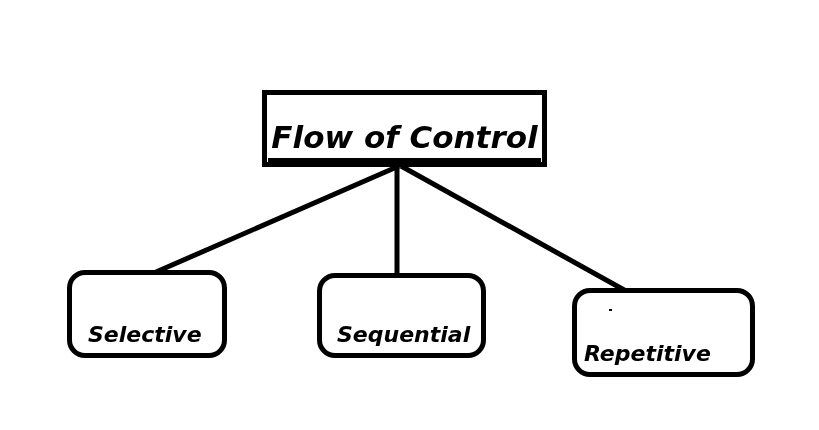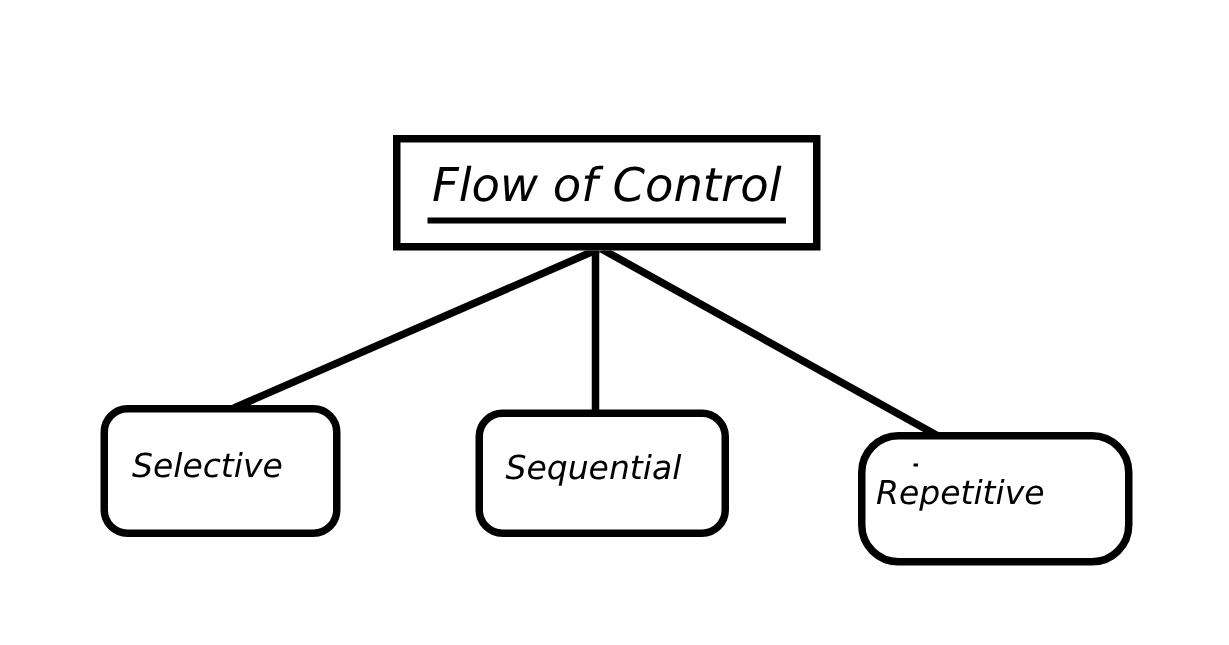--- a/index.html
+++ b/index.html
@@ -22,22 +22,22 @@
     width: 819px;
     height: 430px;
   }
   .node {
     position: absolute;
     box-sizing: border-box;
     border: 5px solid var(--stroke, #000000);
     background: #ffffff;
     color: var(--text, #000000);
     display: flex;
-    align-items: center;
-    font-weight: normal;
+    align-items: flex-end;
+    font-weight: bold;
     font-style: italic;
     white-space: nowrap;
   }
   .node-root {
     left: 262px;
     top: 90px;
     width: 285px;
     height: 77px;
     justify-content: center;
     font-size: 31px;
@@ -66,21 +66,20 @@
     width: 169px;
     height: 85px;
     padding-left: 15px;
   }
   .node-repetitive {
     left: 572px;
     top: 288px;
     width: 183px;
     height: 89px;
     padding-left: 7px;
-    border-radius: 27px;
   }
   .speck {
     position: absolute;
     left: 609px;
     top: 309px;
     width: 3px;
     height: 2px;
     background: var(--stroke, #000000);
   }
 </style>

